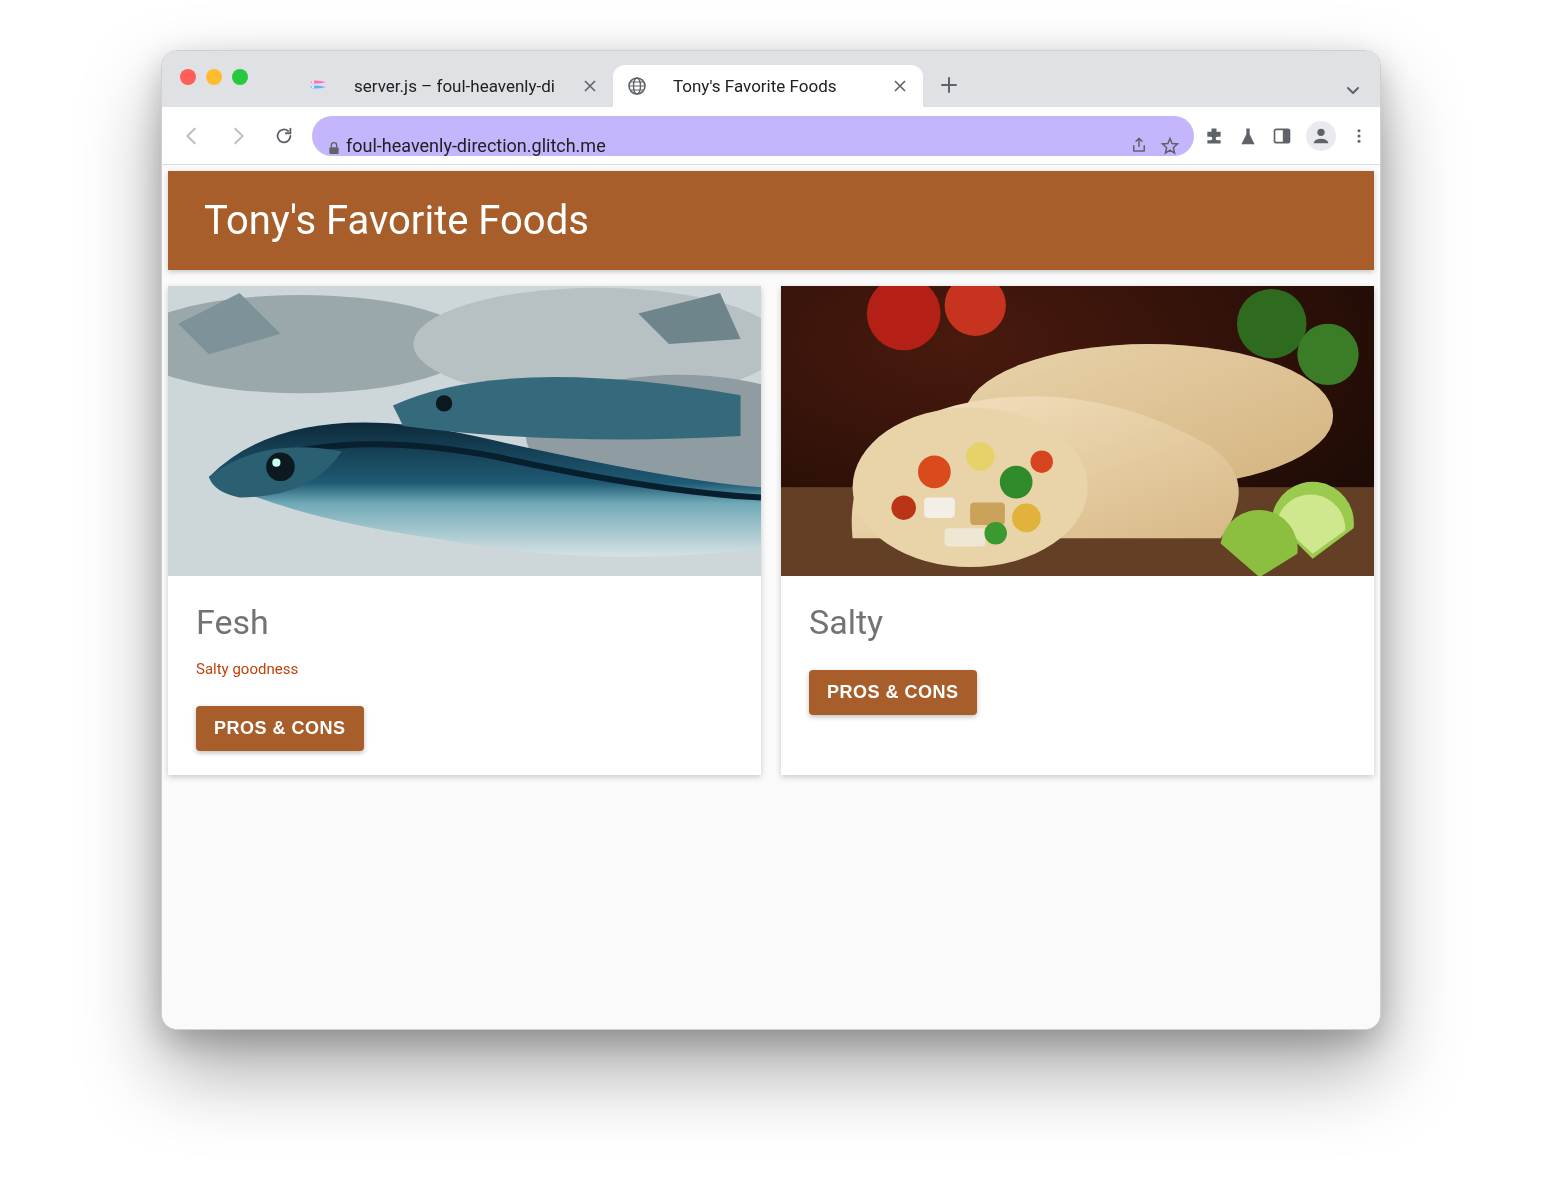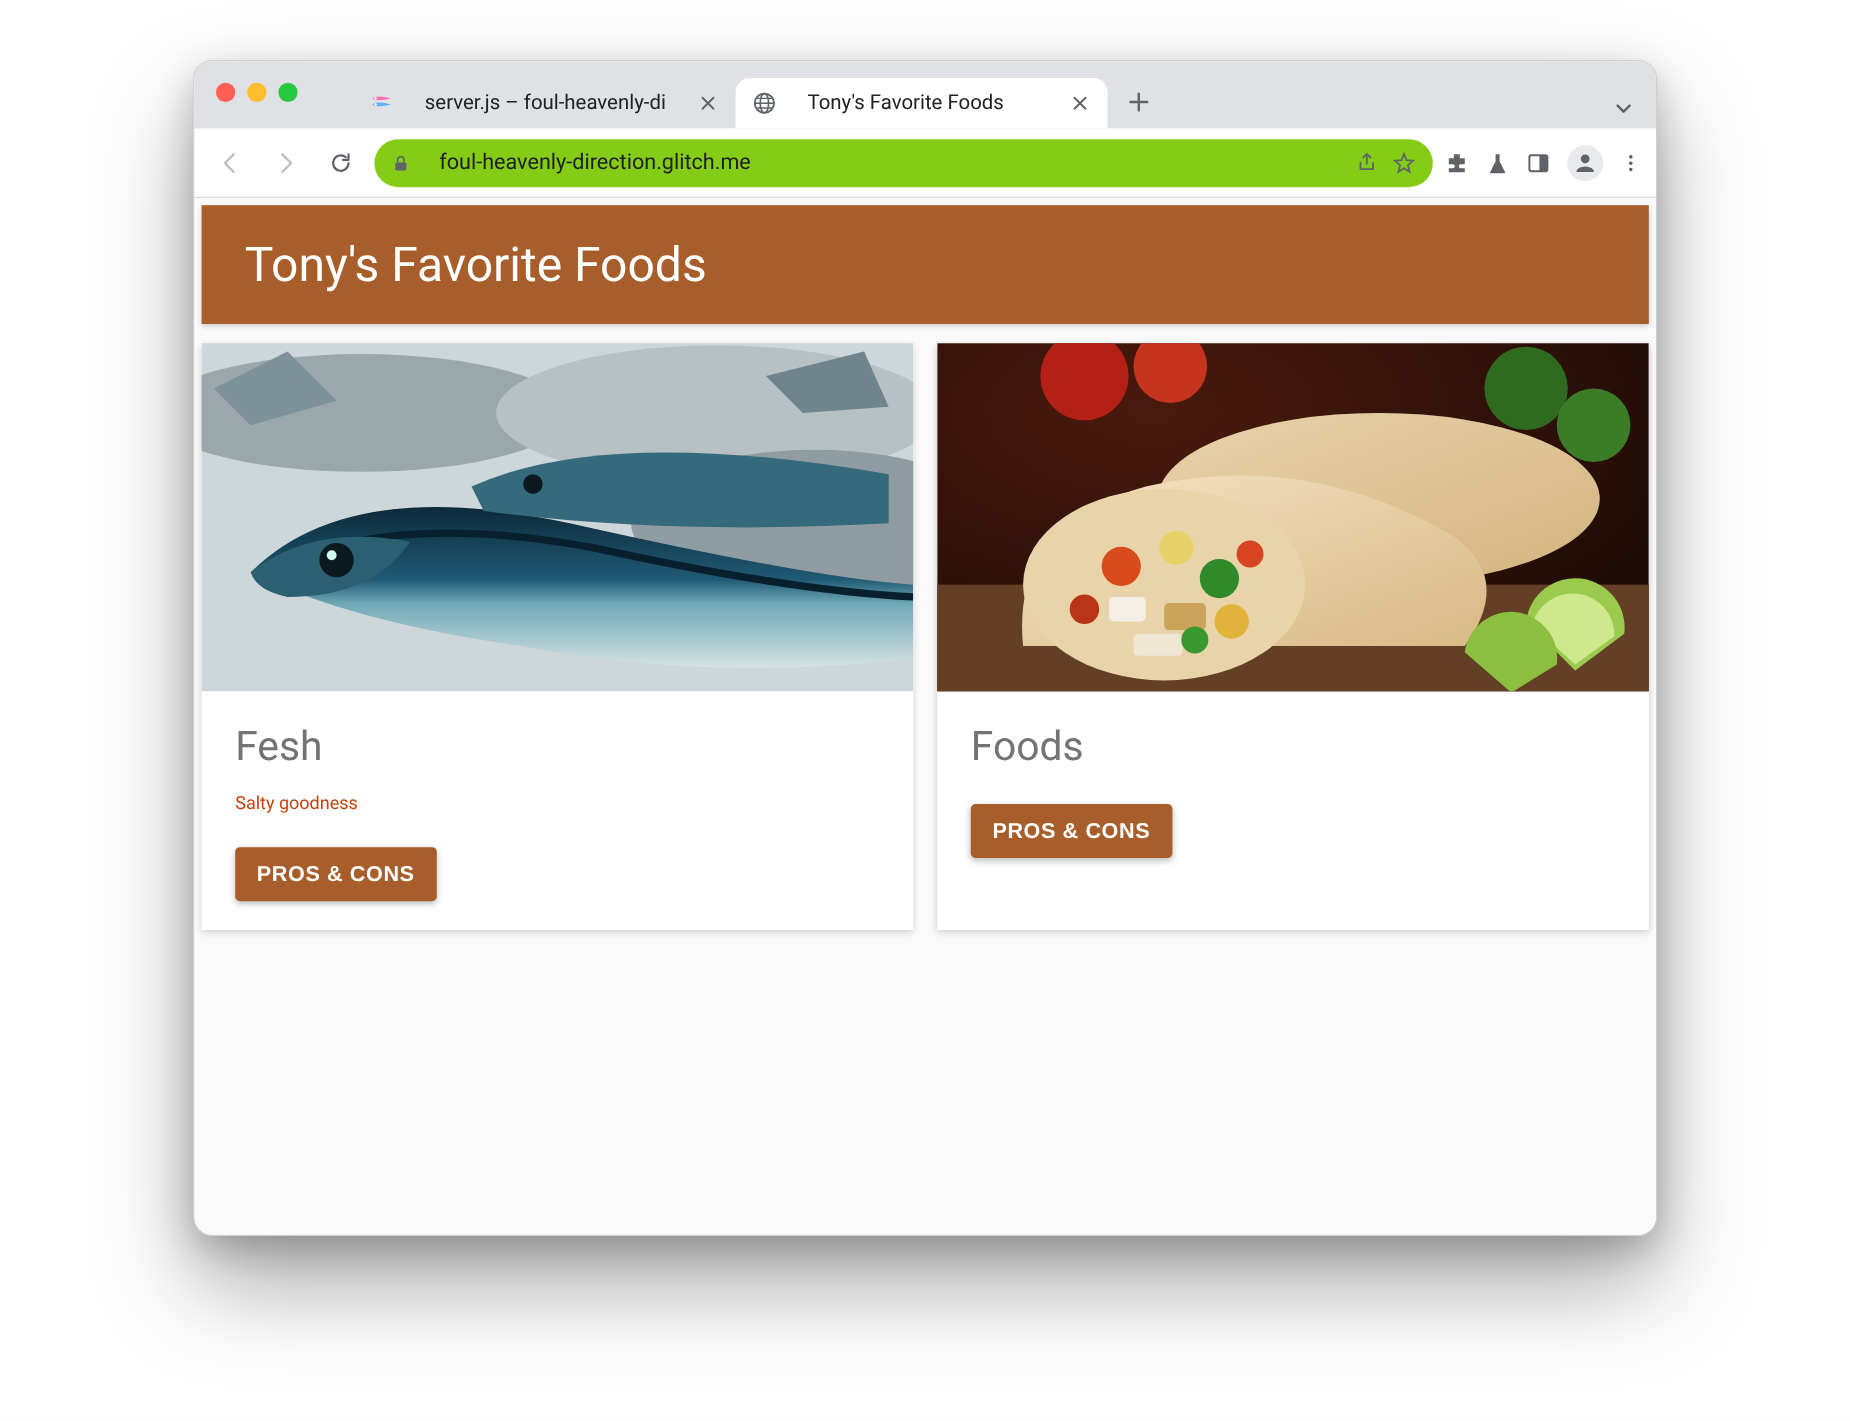--- a/index.html
+++ b/index.html
@@ -77,26 +77,26 @@
       gap: 10px;
     }
     .navbtn {
       width: 36px; height: 36px; display:flex;align-items:center;justify-content:center;
       color:#5f6368; border-radius: 50%;
     }
     .navbtn.disabled { color:#bdc1c6; }
     .omnibox {
       flex: 1;
       height: 40px;
-      background: #84cc16;
+      background: #c4b5fd;
       border-radius: 20px;
       display: flex;
-      align-items: center;
+      align-items: flex-end;
       padding: 0 14px;
-      gap: 24px;
+      gap: 4px;
       color:#202124;
       font-size: 18px;
     }
     .omnibox .lock { color:#5f6368; }
     .omnibox .url { flex:1; white-space: nowrap; overflow:hidden; }
     .omniend { display:flex; gap:12px; color:#5f6368; }
     .right-icons { display:flex; gap:14px; align-items:center; color:#5f6368; }
     .avatar { width: 30px; height:30px; border-radius:50%; background:#e8eaed; display:flex;align-items:center;justify-content:center; }
     
     .viewport { flex:1; overflow:hidden; background: #fafafa; }
@@ -346,20 +346,20 @@
               <circle cx="210" cy="245" r="11" fill="#3a9a30"></circle>
               <circle cx="255" cy="175" r="11" fill="#d74420"></circle>
             </g>
 
             <path d="M480 230 A40 40 0 0 1 560 240 L 520 270 Z" fill="#9acb4f"></path>
             <path d="M485 233 A34 34 0 0 1 552 242 L 520 265 Z" fill="#cfe88d"></path>
             <path d="M430 255 A36 36 0 0 1 505 265 L 468 288 Z" fill="#8cbf3f"></path>
           </svg>
         </div>
         <div class="card-body">
-          <div class="card-title">Foods</div>
+          <div class="card-title">Salty</div>
           <button class="card-btn">PROS &amp; CONS</button>
         </div>
       </div>
 
     </div>
   </div>
 </div>
 
 </body></html>

